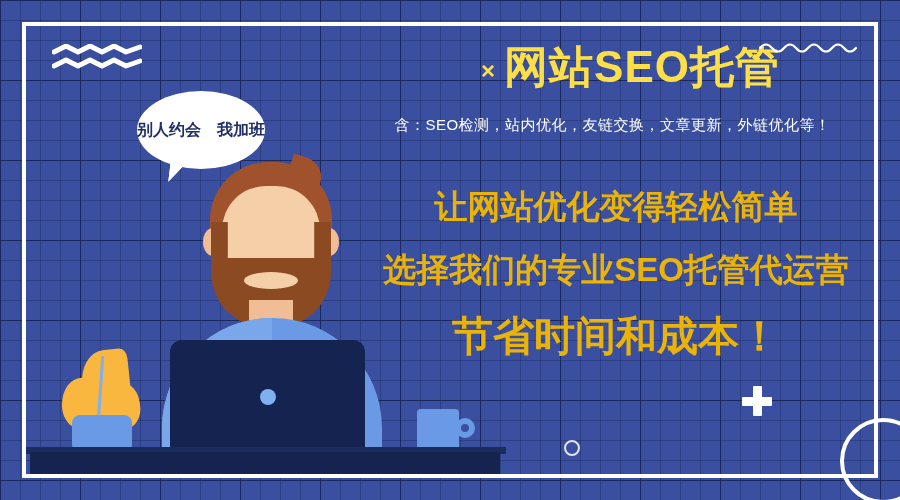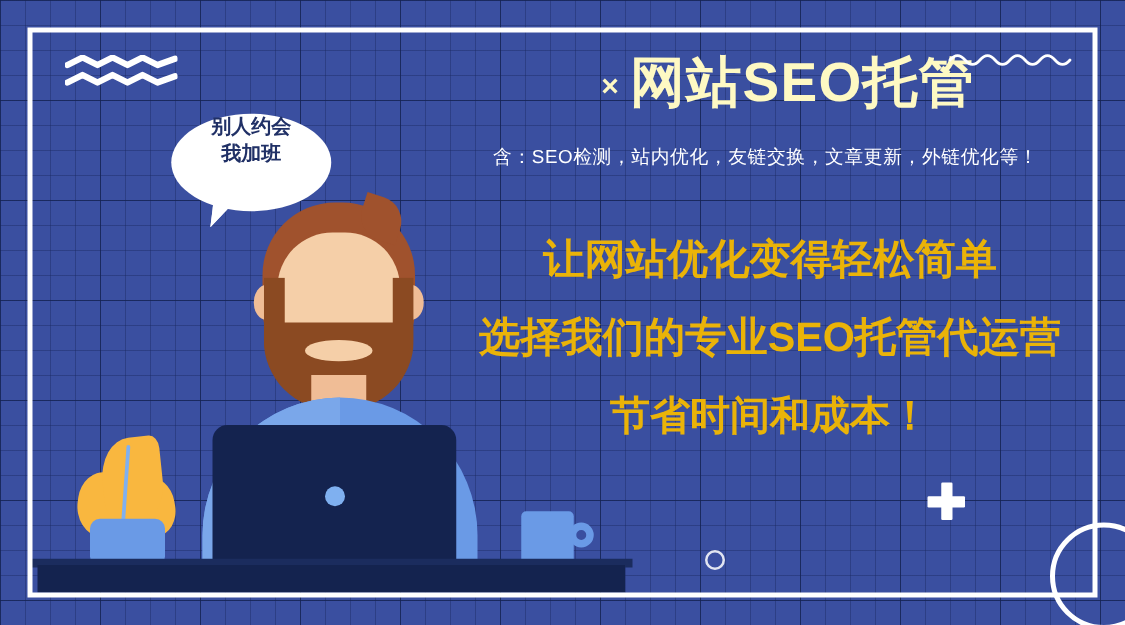--- a/index.html
+++ b/index.html
@@ -56,46 +56,46 @@
     position:absolute;left:840px;top:418px;width:86px;height:86px;
     border:4px solid #ffffff;border-radius:50%;
   }
 
   
   .headline{
     position:absolute;left:340px;top:44px;width:545px;
     text-align:center;
   }
   .headline .title{
-    color:#fef9c3;font-size:44px;font-weight:bold;letter-spacing:1px;
+    color:#fde047;font-size:44px;font-weight:bold;letter-spacing:1px;
     line-height:1.05;white-space:nowrap;margin-left:36px;
   }
   .headline .title .x{
     font-size:24px;font-weight:bold;vertical-align:middle;margin-right:8px;
   }
   .headline .subtitle{
     margin-top:26px;color:#ffffff;font-size:15px;letter-spacing:.5px;
     white-space:nowrap;
   }
 
   .slogans{
     position:absolute;left:340px;top:190px;width:552px;text-align:center;
   }
   .slogans .line{
     color:#eab308;font-weight:bold;white-space:nowrap;line-height:1;
   }
   .slogans .l1{font-size:33px;}
   .slogans .l2{font-size:33px;margin-top:30px;}
-  .slogans .l3{font-size:32px;margin-top:30px;}
+  .slogans .l3{font-size:41px;margin-top:30px;}
 
   
   .bubble{
     position:absolute;left:137px;top:91px;width:128px;height:78px;
     background:#ffffff;border-radius:50%;
-    display:flex;flex-direction:column;align-items:center;justify-content:flex-start;
+    display:flex;flex-direction:row;align-items:center;justify-content:space-between;
     color:#203066;font-size:16px;font-weight:bold;line-height:1.35;
   }
   .bubble-tail{
     position:absolute;left:168px;top:152px;width:0;height:0;
     border-left:14px solid #ffffff;
     border-right:8px solid transparent;
     border-top:32px solid #ffffff;
     border-bottom:0;
     transform:rotate(14deg);
     clip-path:polygon(0 0,100% 0,18% 100%);

